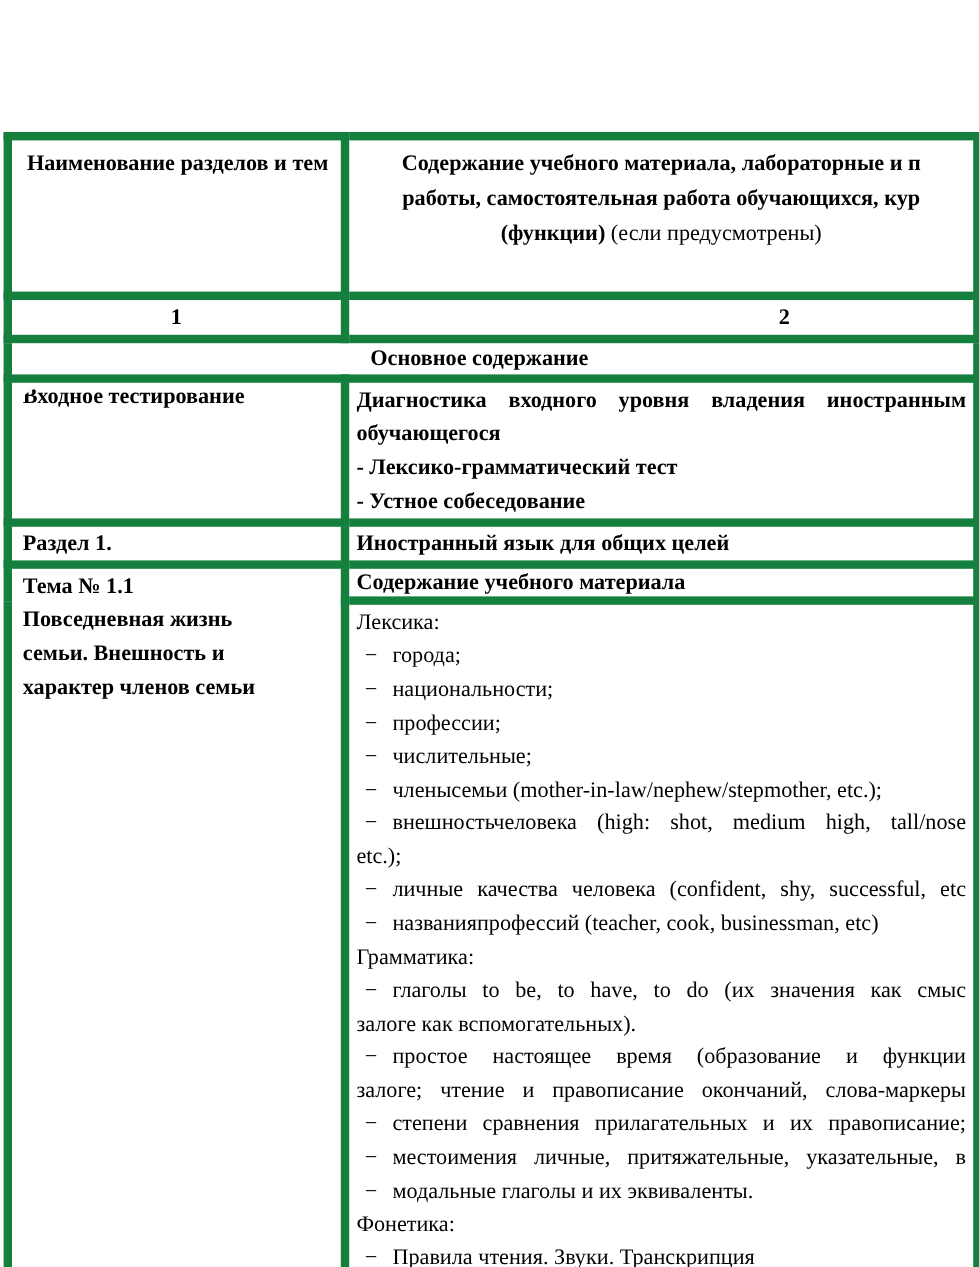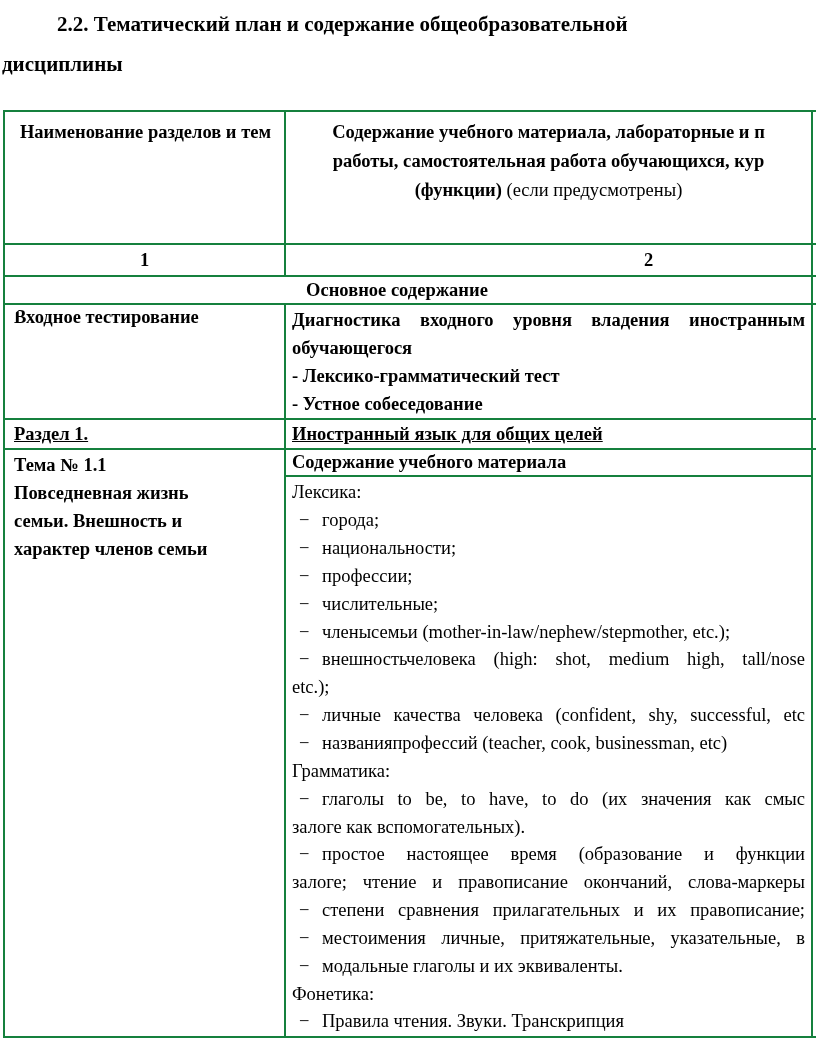--- a/index.html
+++ b/index.html
@@ -8,21 +8,21 @@
     position:relative; width:816px; height:1056px;
     background:#ffffff; overflow:hidden; margin:0 auto;
     font-family:"Liberation Serif","DejaVu Serif",serif; color:#000;
   }
   .doc-title { position:absolute; left:0; top:4px; font-size:21px; font-weight:bold; line-height:40px; width:816px; }
   .doc-title .t1 { padding-left:57px; white-space:nowrap; }
   .doc-title .t2 { padding-left:2px; white-space:nowrap; }
 
   table.plan { position:absolute; left:3px; top:110px; width:958px;
     border-collapse:collapse; table-layout:fixed; }
-  td { border:2px solid #15803d; vertical-align:top; font-size:18.5px; padding:0; overflow:hidden; }
+  td { border:7px solid #15803d; vertical-align:top; font-size:18.5px; padding:0; overflow:hidden; }
 
   
   col.c1 { width:281px; } col.c2 { width:527px; } col.c3 { width:150px; }
 
   
   tr.r-head { height:133px; }
   td.head1 { text-align:center; font-weight:bold; padding:6px 6px 0 8px; line-height:28.5px; }
   td.head2 { text-align:center; font-weight:bold; padding:6px 6px 0 6px; line-height:28.8px; }
   td.head2 .norm { font-weight:normal; }
 
@@ -43,39 +43,35 @@
   .line.j .txt { white-space:normal; text-align:justify; text-align-last:justify; }
   .bold { font-weight:bold; }
 
   
   tr.r-entry { height:114px; }
   td.cell-left { padding:2px 6px 0 9px;border-radius:29px; }
   td.cell-right { padding:2px 6px 0 6px; }
 
   
   tr.r-razdel { height:29px; }
-  tr.r-razdel td { font-weight:bold;text-decoration:underline; }
+  tr.r-razdel td { font-weight:bold; }
   tr.r-razdel .line { height:26px; line-height:25px; }
 
   
   tr.r-tema { height:27px; }
   td.tema-head { font-weight:bold; }
   td.tema-cell { font-weight:bold; padding:2px 6px 0 9px; }
   td.tema-cell .tl { height:27.85px; line-height:27.85px; white-space:nowrap; overflow:hidden; }
   tr.r-content { height:557px; }
 </style>
 </head>
 <body>
 
 <div class="page">
 
-  <div class="doc-title">
-    <div class="t1">2.2. Тематический план и содержание общеобразовательной</div>
-    <div class="t2">дисциплины</div>
-  </div>
 
   <table class="plan">
     <colgroup>
         <col class="c1">
         <col class="c2">
         <col class="c3">
       </colgroup>
 
     <tbody>
         <tr class="r-head">

